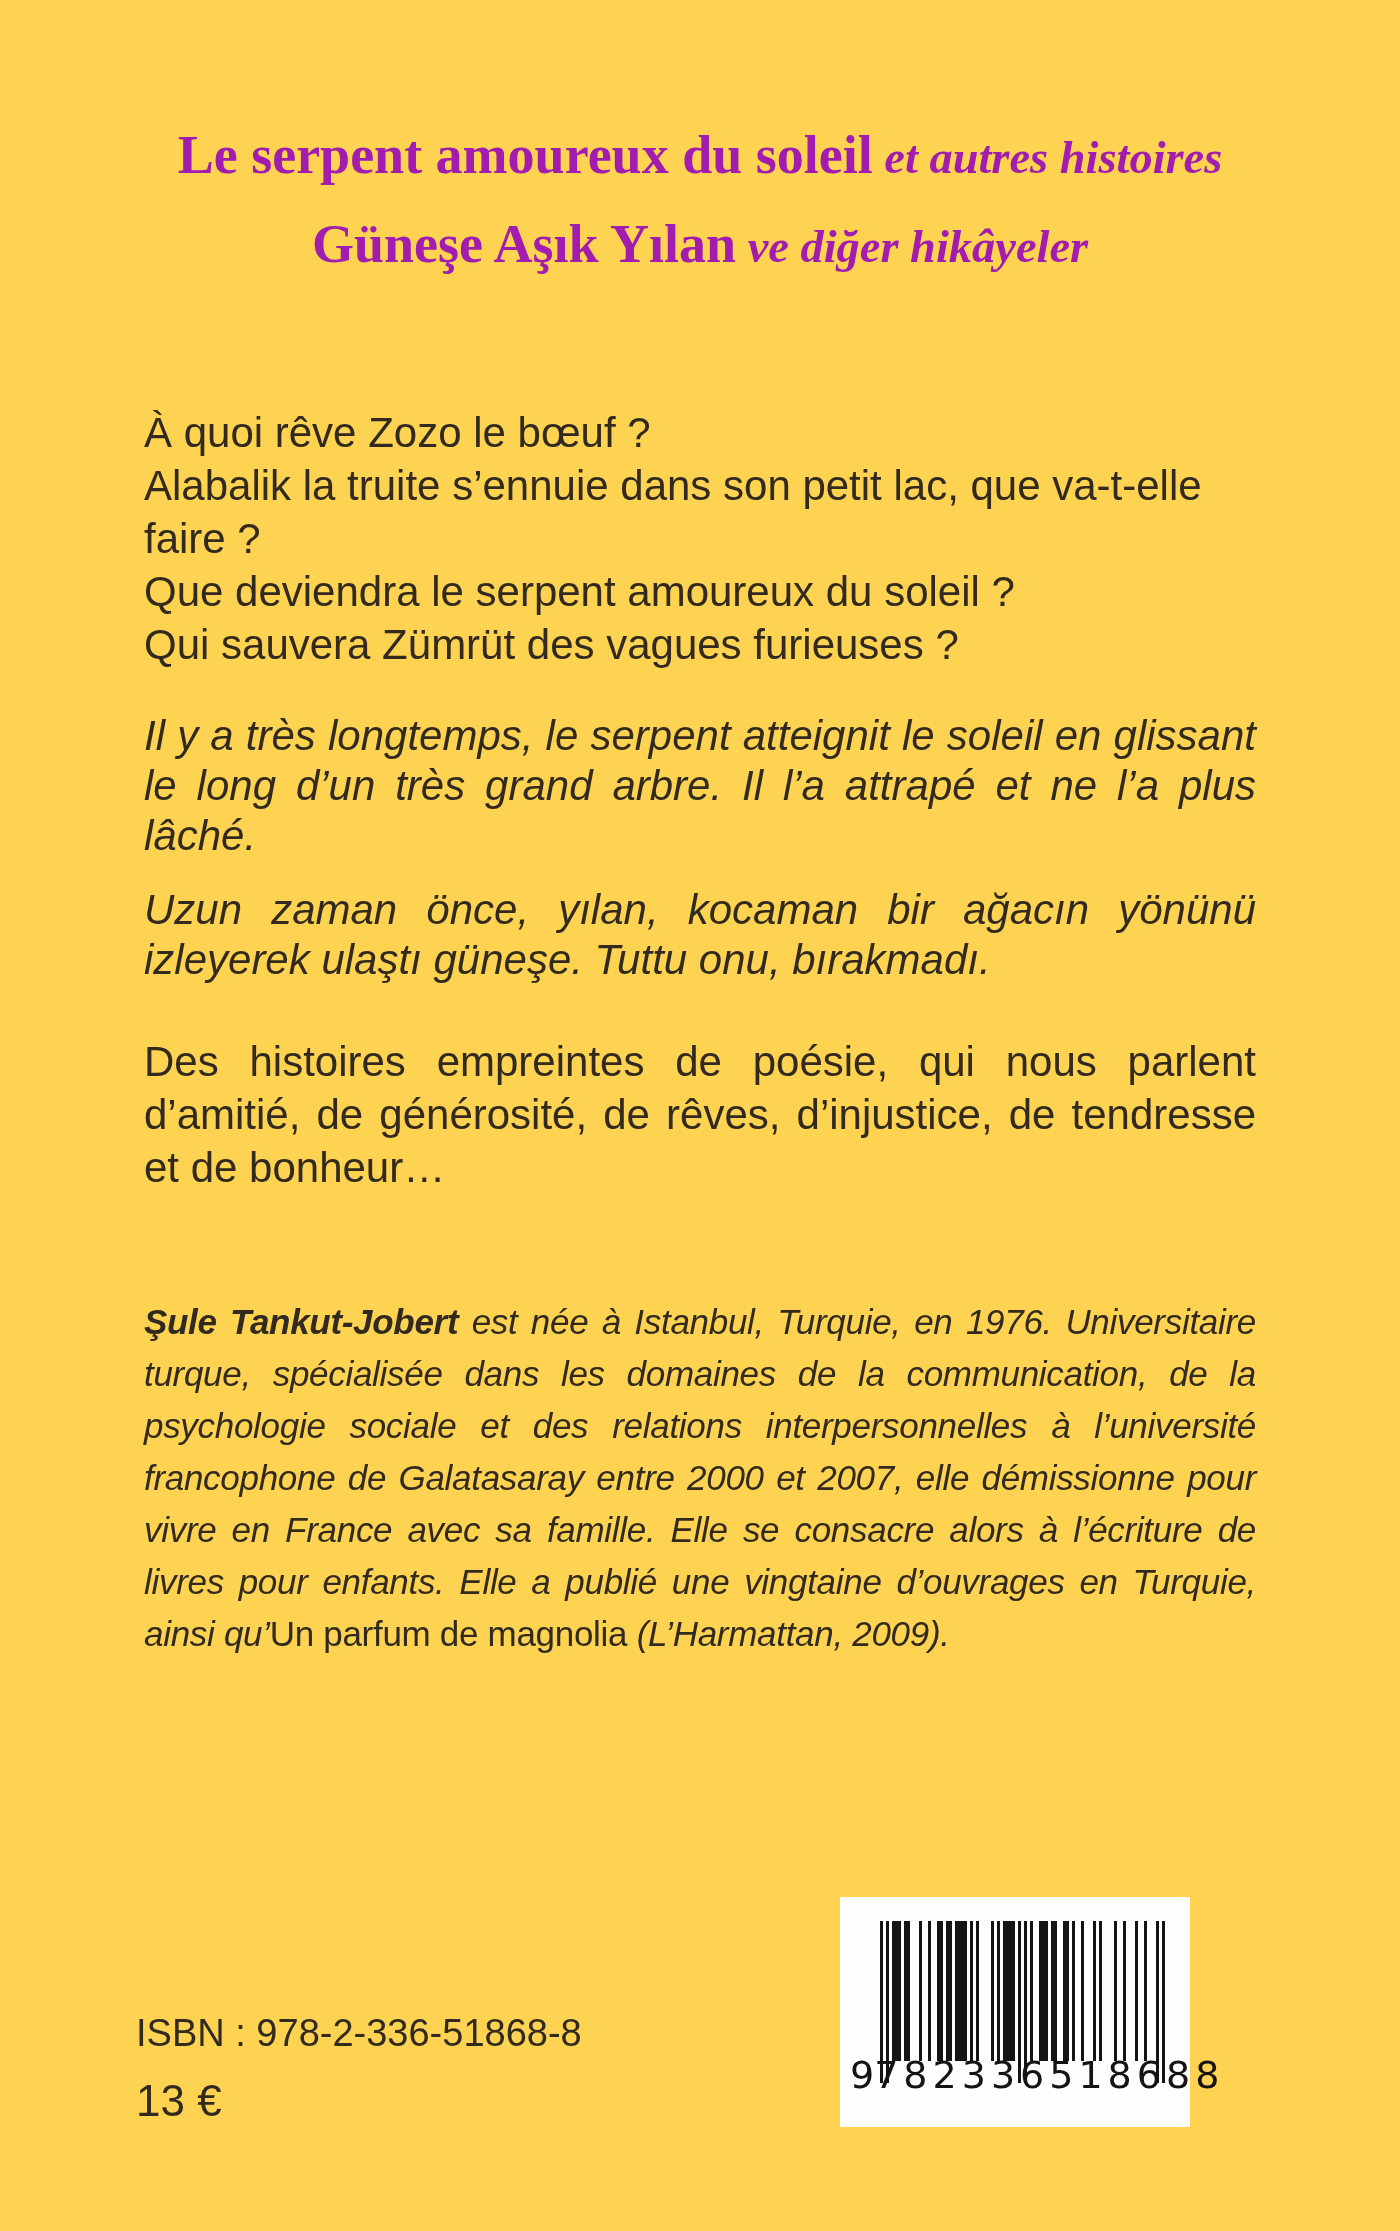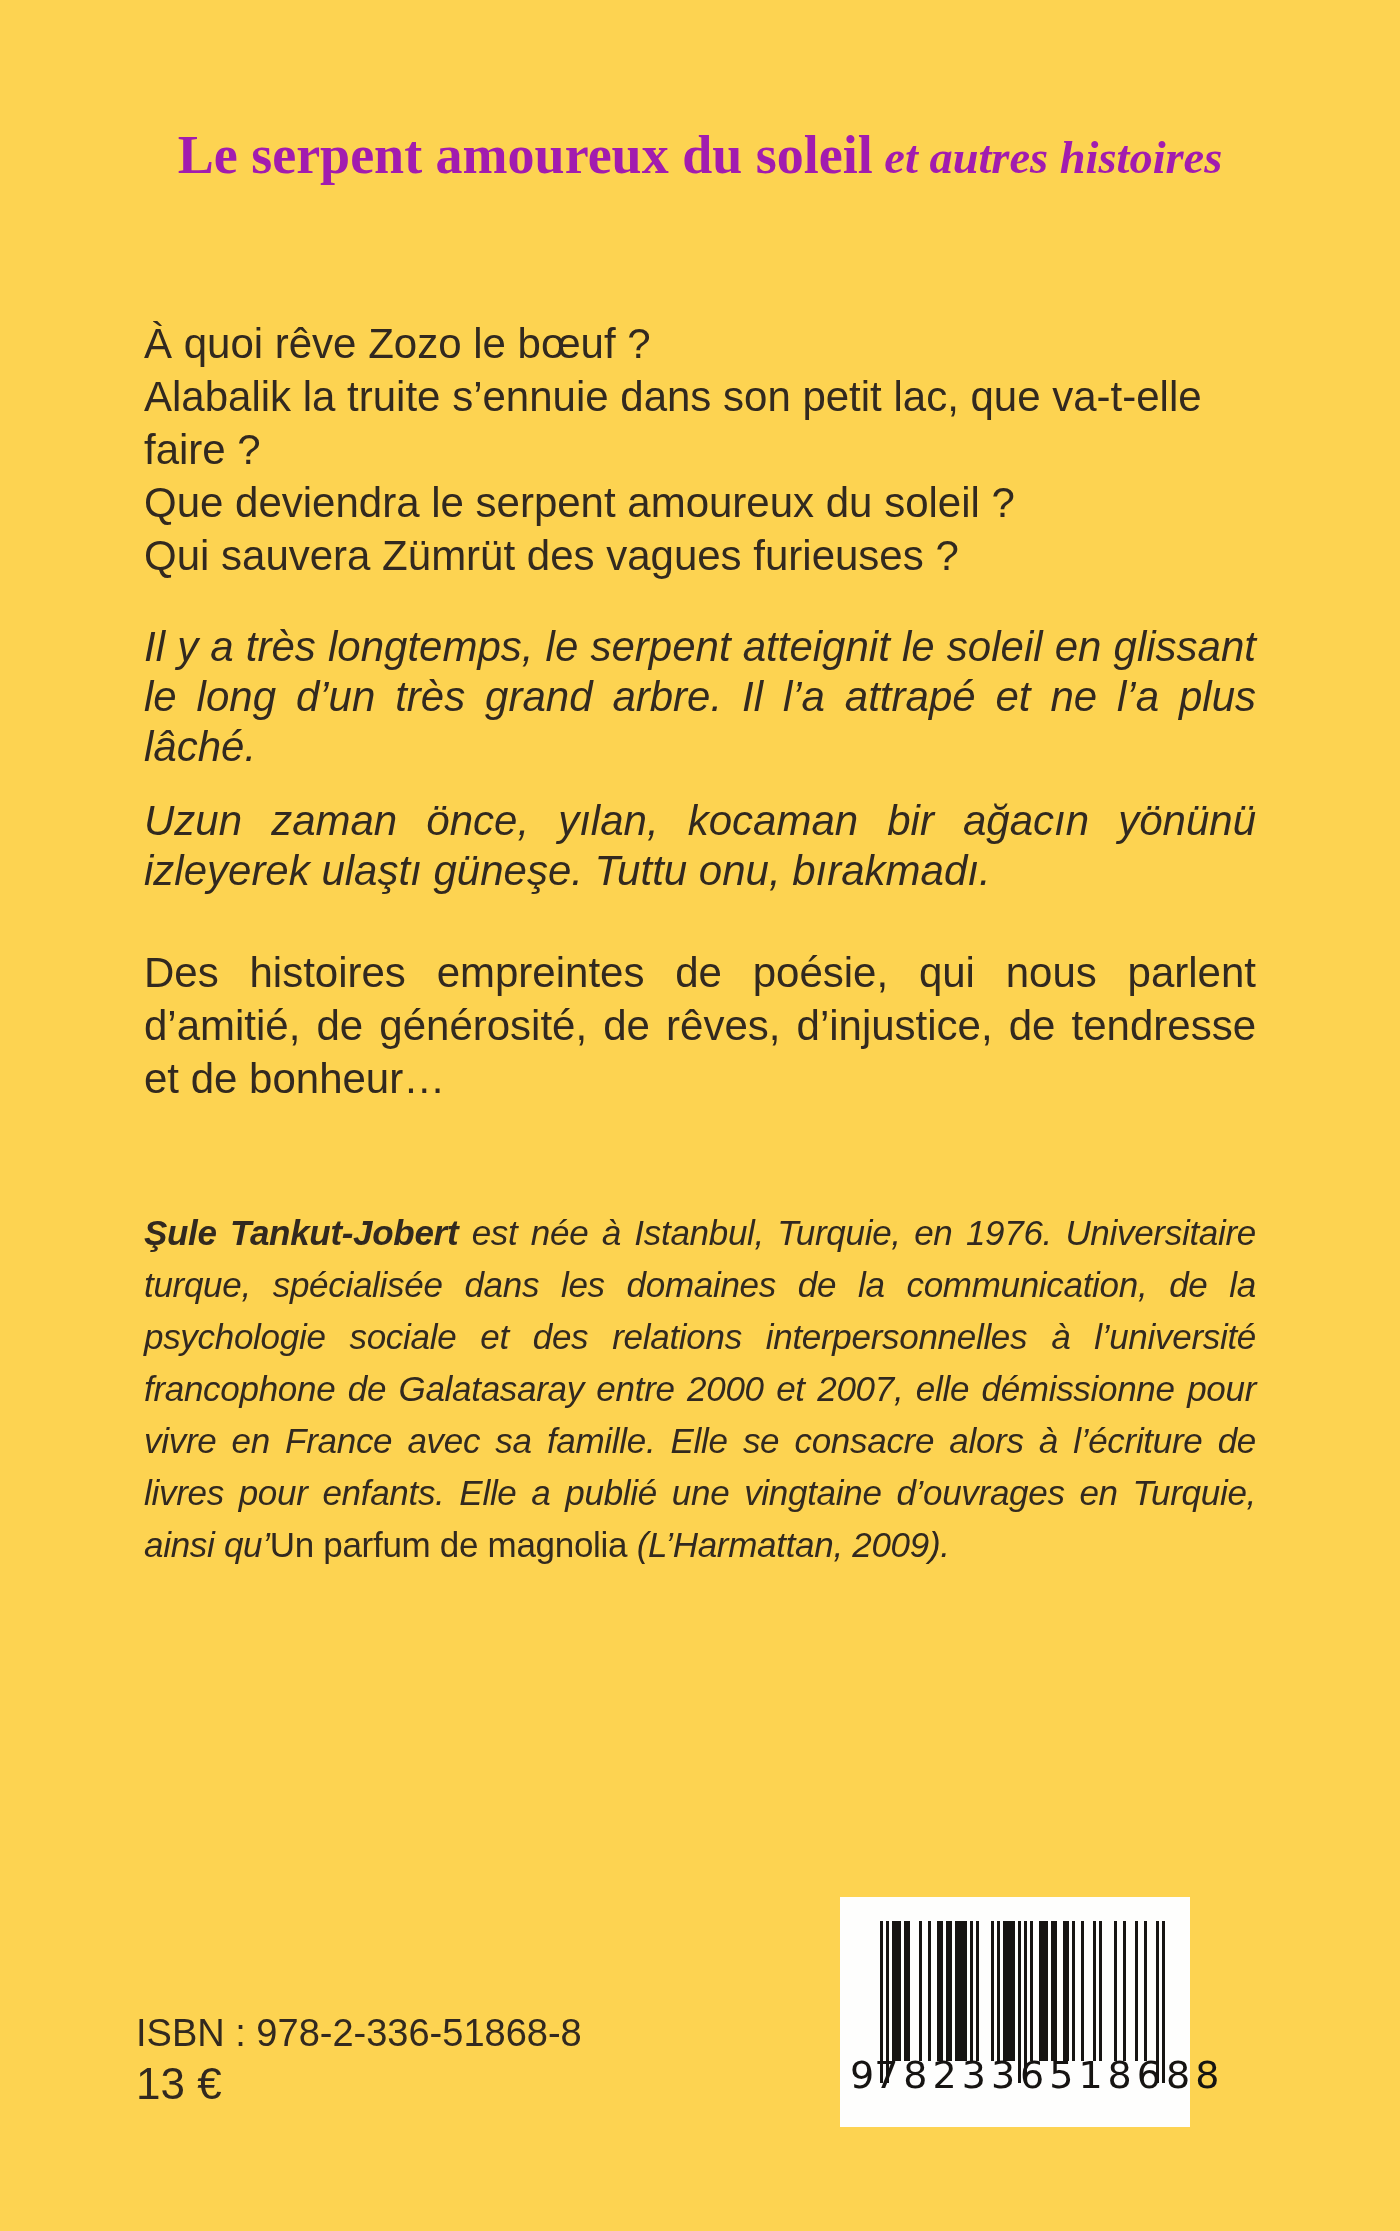--- a/index.html
+++ b/index.html
@@ -70,21 +70,21 @@
     text-align:center;
     font-size:40px;
   }
 
   
   .isbn-block{
     position:absolute;
     left:136px;top:2012px;
   }
   .isbn-text{font-size:38px;}
-  .price-text{font-size:44px;margin-top:4px;}
+  .price-text{font-size:44px;margin-top:21px;}
 
   .barcode-box{
     position:absolute;
     left:840px;top:1897px;
     width:350px;height:230px;
     background:#FEFEFD;
   }
   .barcode-bars{
     position:absolute;
     left:40px;top:24px;
@@ -108,20 +108,21 @@
   }
   .barcode-digits .grp{letter-spacing:5px;}
 </style>
 </head>
 <body>
 
 <div class="page">
 
   <div class="title-block">
     <div class="title-line"><span class="seg-bold">Le serpent amoureux du soleil</span><span class="seg-italic"> et autres histoires</span></div>
+    <div class="title-line"><span class="seg-bold">Güneşe Aşık Yılan</span><span class="seg-italic"> ve diğer hikâyeler</span></div>
   </div>
 
   <div class="questions">
     <div class="question-line">À quoi rêve Zozo le bœuf&nbsp;?</div>
     <div class="question-line">Alabalik la truite s’ennuie dans son petit lac, que va-t-elle faire&nbsp;?</div>
     <div class="question-line">Que deviendra le serpent amoureux du soleil&nbsp;?</div>
     <div class="question-line">Qui sauvera Zümrüt des vagues furieuses&nbsp;?</div>
   </div>
 
   <div class="story story-fr">Il y a très longtemps, le serpent atteignit le soleil en glissant le long d’un très grand arbre. Il l’a attrapé et ne l’a plus lâché.</div>

